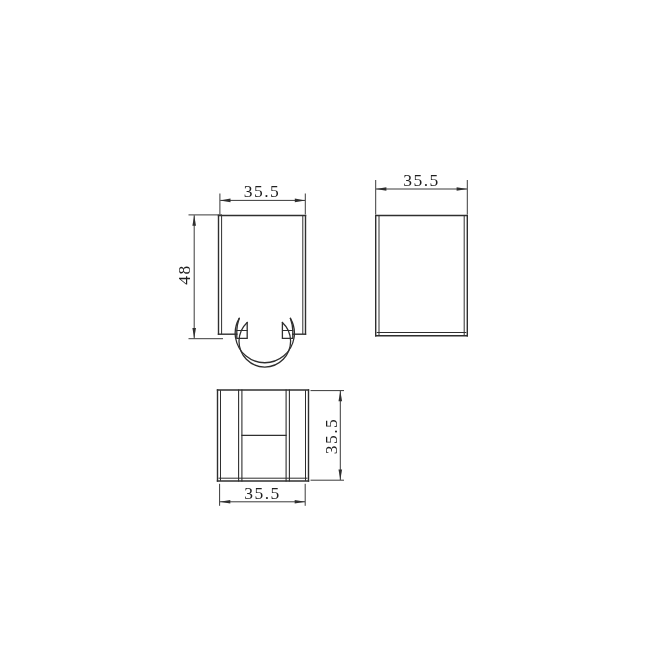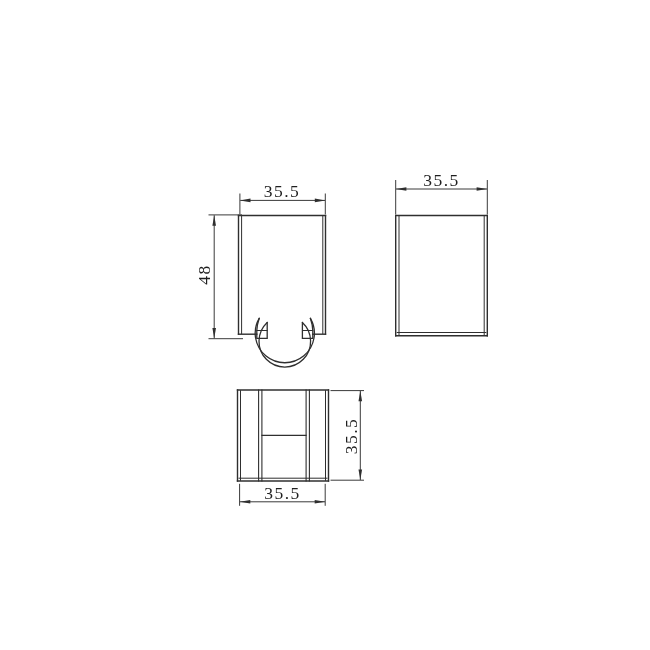--- a/index.html
+++ b/index.html
@@ -5,21 +5,21 @@
   html,body{margin:0;padding:0;}
   body{
     width:650px;height:650px;
     background:#ffffff;
     font-family:"Liberation Serif", serif;
     position:relative;
     overflow:hidden;
   }
   .canvas{
     position:absolute;inset:0;
-    width:628px;height:650px;margin-left:20px;
+    width:628px;height:650px;
   }
   svg{display:block;}
   .dim-text{
     font-family:"Liberation Serif", serif;
     font-size:17.5px;
     fill:#1f1f1f;
     letter-spacing:1.5px;
   }
 </style>
 </head>

